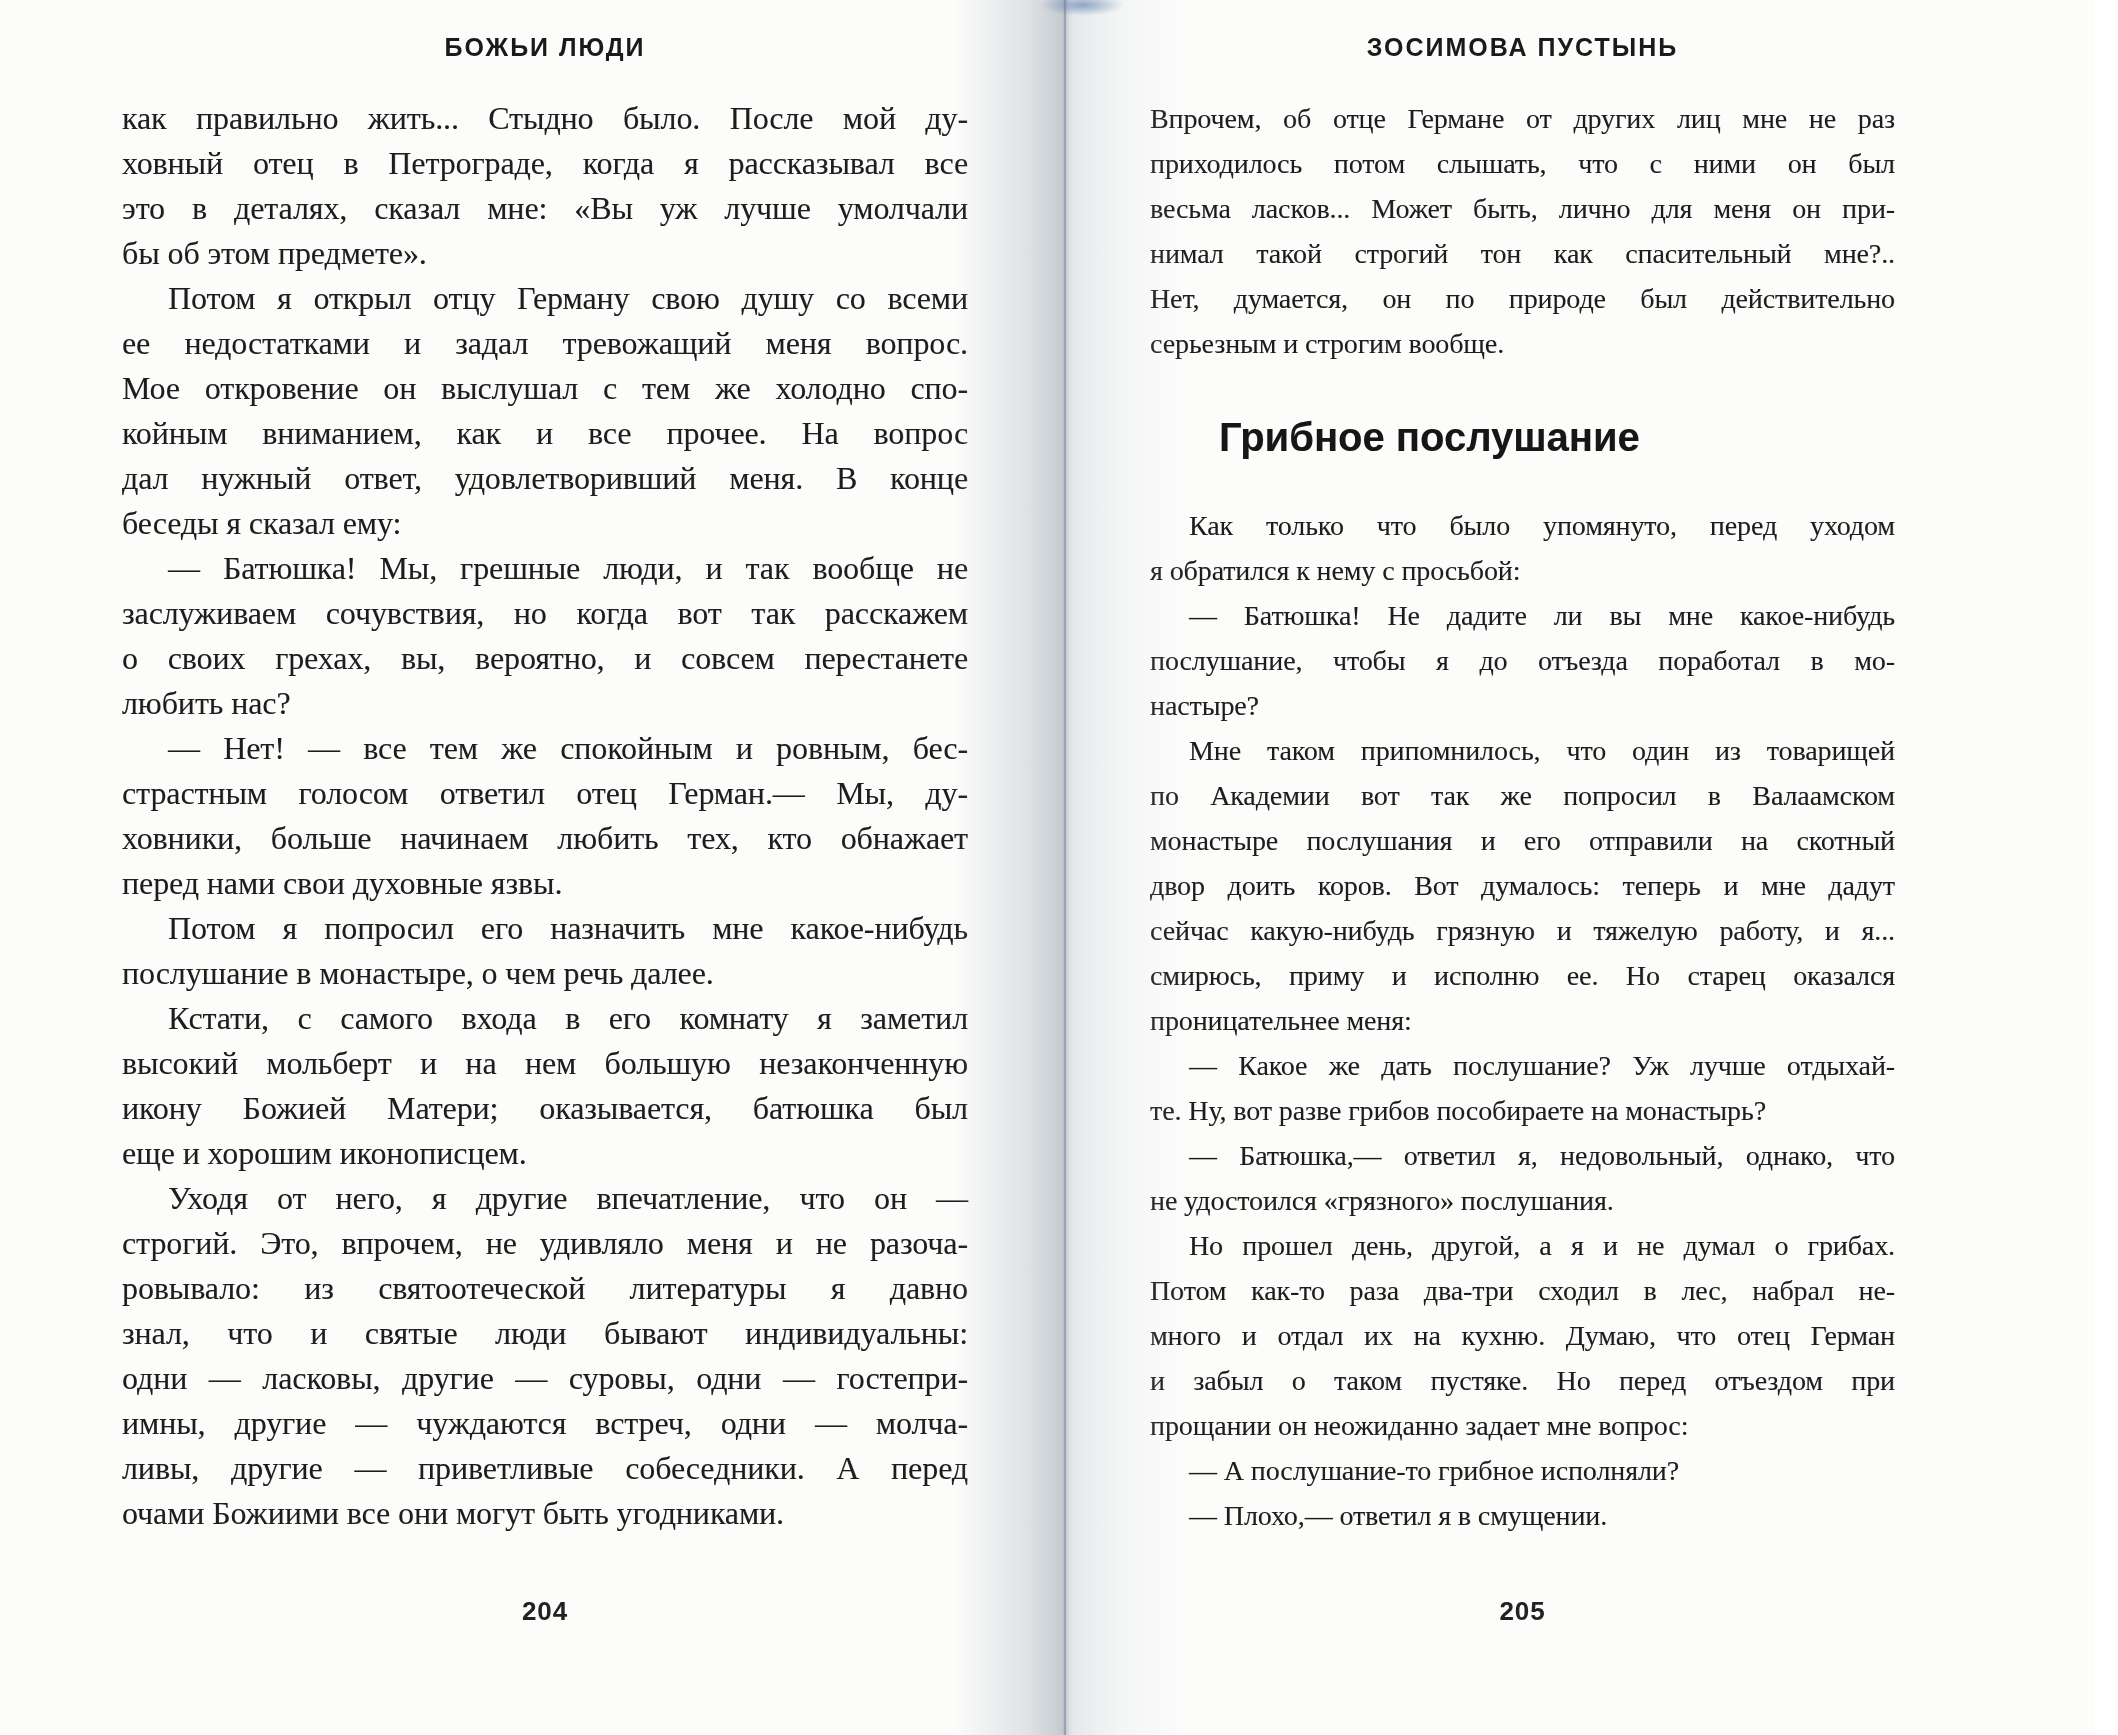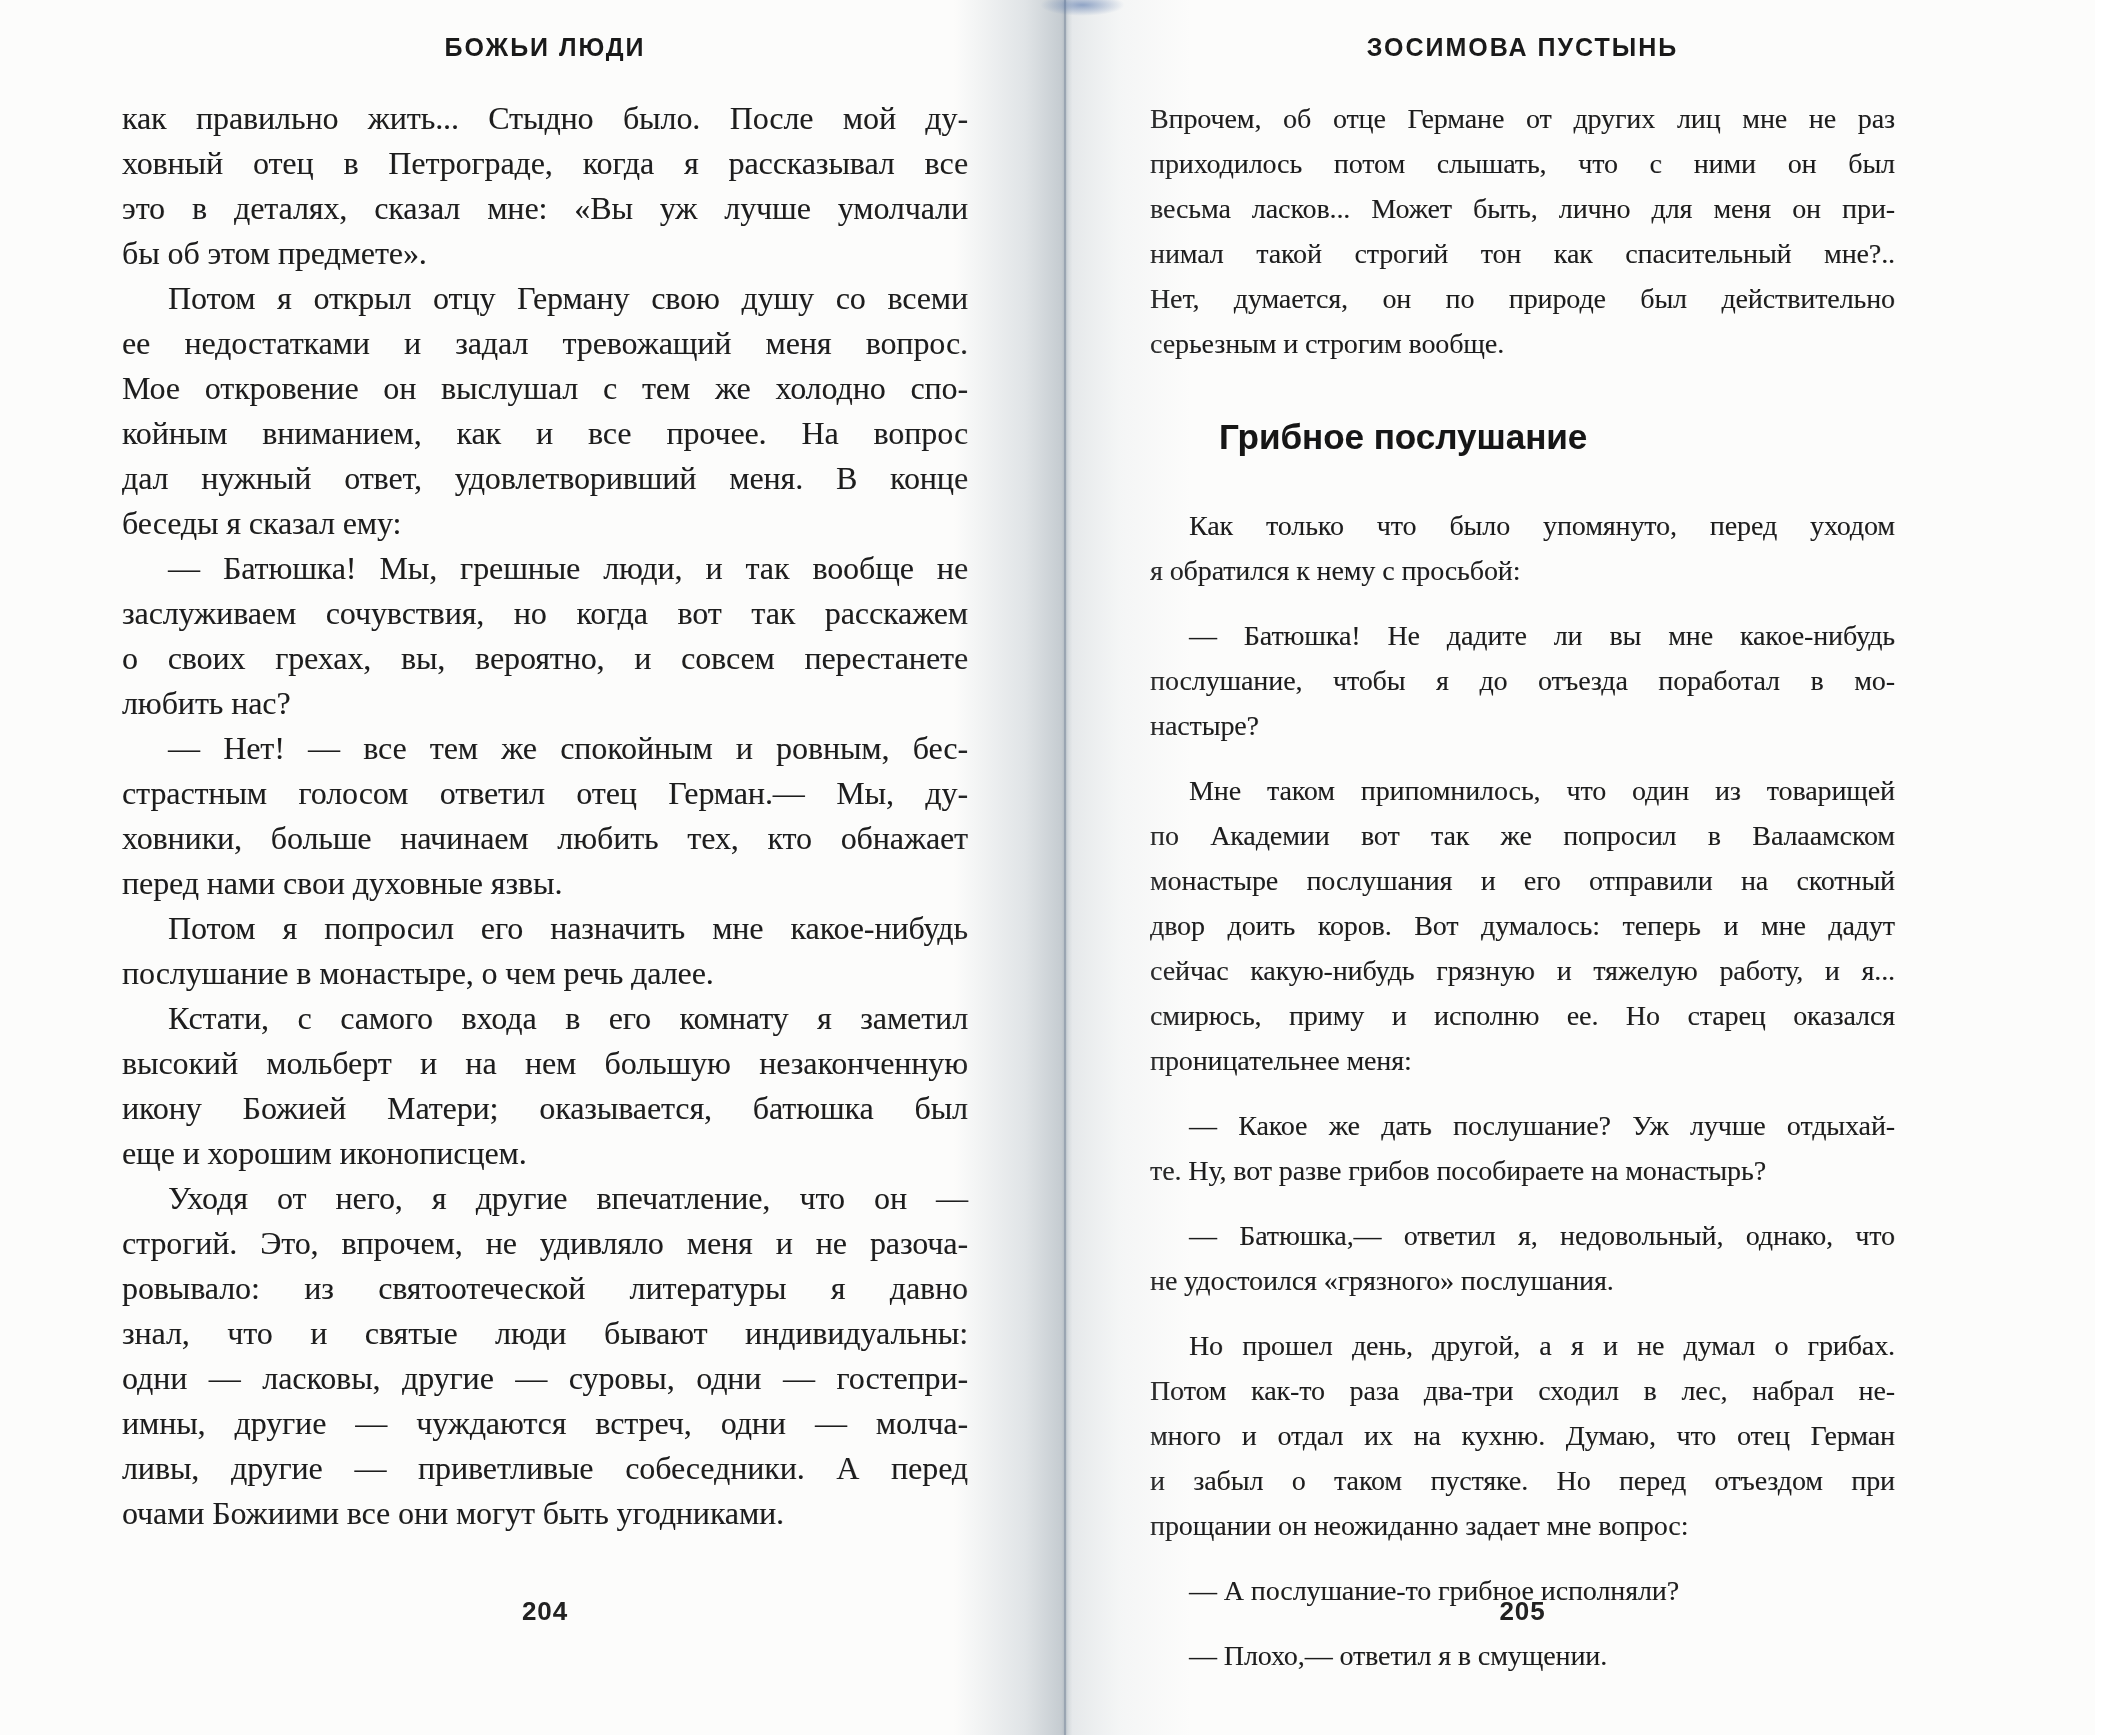--- a/index.html
+++ b/index.html
@@ -37,26 +37,26 @@
   }
   .page-right .page-body{font-size:28px;}
   .para{margin:0;}
   .line{
     text-align:justify;
     text-align-last:justify;
     letter-spacing:-0.1px;
   }
   .line.last{text-align-last:left;}
   .page-left .line.first{text-indent:46px;}
-  .page-right .line.first{text-indent:39px;margin-top:20px;}
+  .page-right .line.first{text-indent:39px;}
 
   .section-heading{
     font-family:"Liberation Sans", sans-serif;
     font-weight:700;
-    font-size:35px;
+    font-size:40px;
     line-height:44px;
     color:#161616;
     margin:49px 0 44px 0;
     padding-left:69px;
     text-align:left;
     text-shadow:0.3px 0.3px 0.5px rgba(10,10,10,0.25);
   }
 
   .page-num{
     position:absolute;top:1596px;left:0;right:0;

